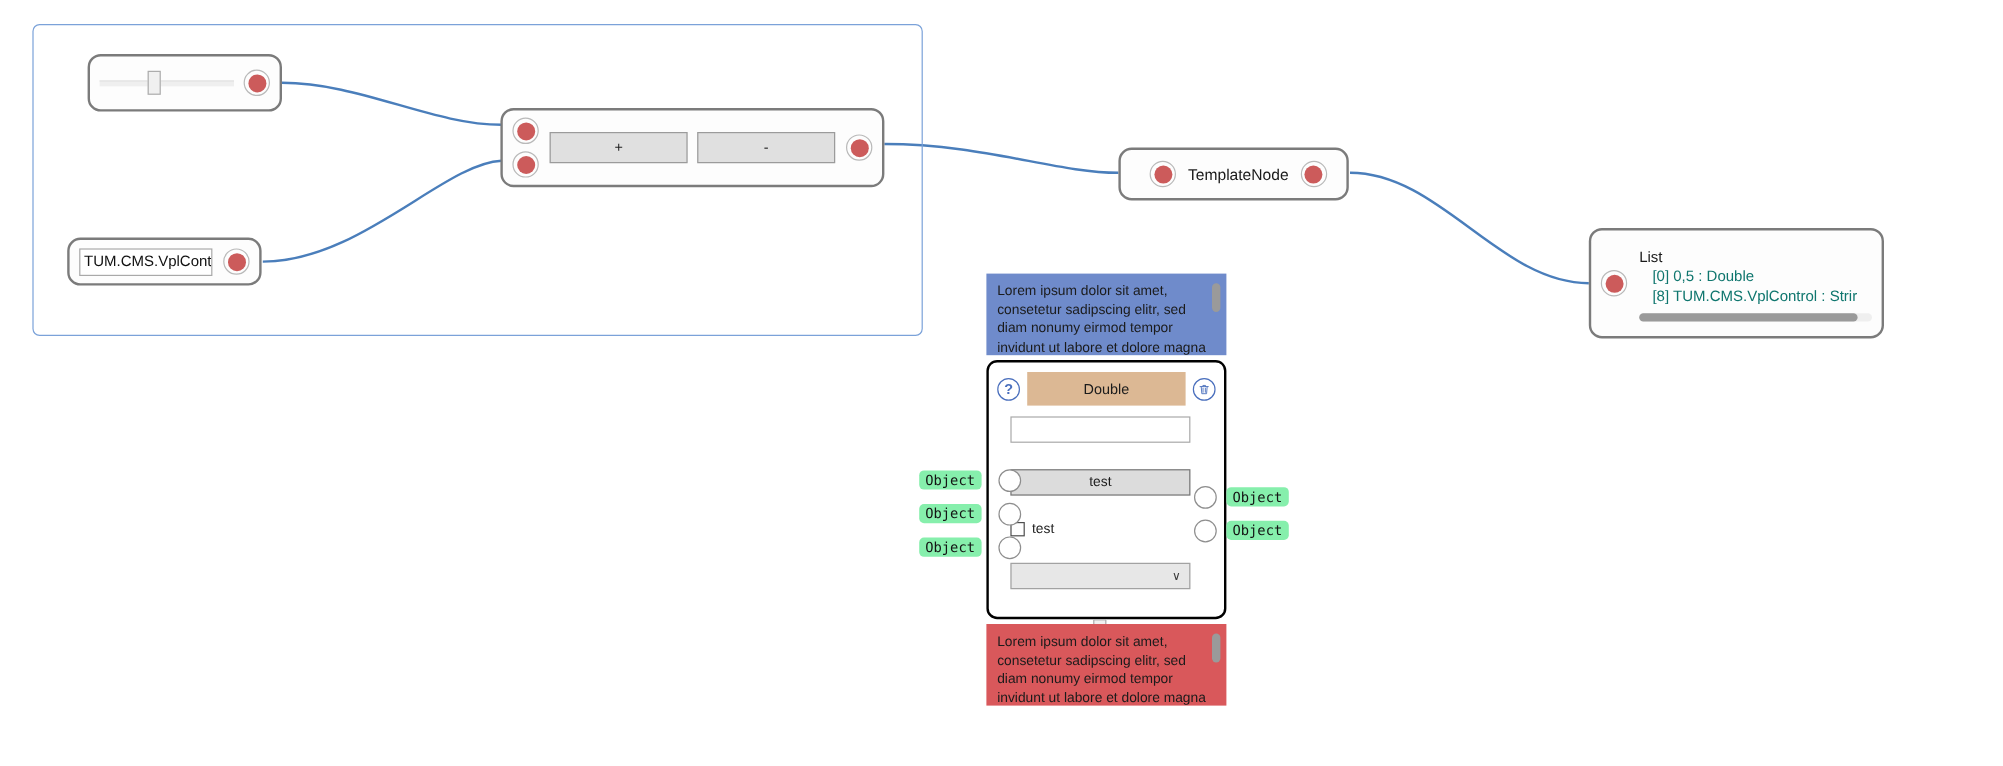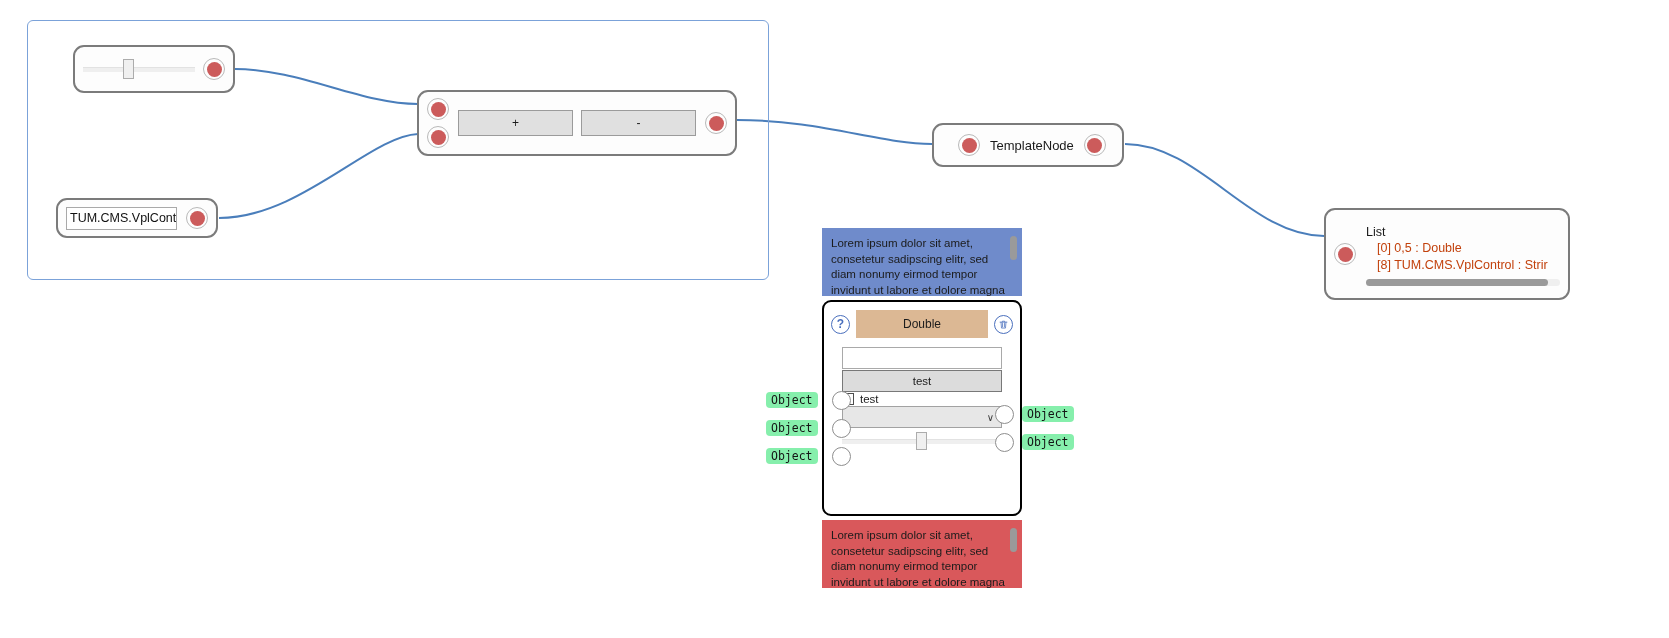--- a/index.html
+++ b/index.html
@@ -76,26 +76,26 @@
     display:flex;align-items:center;padding:0 3px;
     font-size:12.5px;color:#111;white-space:nowrap;overflow:hidden;
   }
 
   
   #node-template{left:932px;top:123px;width:192px;height:44px;padding:0 24px;gap:10px;justify-content:flex-start;}
   #node-template .label{font-size:13px;color:#1a1a1a;flex:1 1 auto;}
 
   
   #node-list{
-    left:1324px;top:208px;width:246px;height:92px;
+    left:1324px;top:190px;width:246px;height:92px;
     padding:0 8px;gap:10px;align-items:center;
   }
   #node-list .list-body{flex:1 1 auto;display:flex;flex-direction:column;padding-top:2px;}
   #node-list .list-title{font-size:12.5px;color:#1a1a1a;line-height:16px;}
-  #node-list .list-item{font-size:12.5px;color:#c2410c;line-height:17px;padding-left:11px;white-space:nowrap;}
+  #node-list .list-item{font-size:12.5px;color:#0f766e;line-height:17px;padding-left:11px;white-space:nowrap;}
   #node-list .hscroll{margin-top:5px;height:7px;background:#efefef;border-radius:4px;position:relative;}
   #node-list .hscroll .thumb{position:absolute;left:0;top:0;height:7px;width:94%;background:#9a9a9a;border-radius:4px;}
 
   
   .tip{
     position:absolute;width:200px;padding:8px 9px 9px 9px;
     font-size:11.5px;line-height:15.5px;color:#1b1b1b;box-sizing:border-box;
   }
   .tip .vthumb{
     position:absolute;right:5px;top:8px;width:7px;height:24px;
@@ -116,21 +116,21 @@
     border:1.4px solid #4a6fbd;box-sizing:border-box;
     display:flex;align-items:center;justify-content:center;
     color:#4a6fbd;flex:0 0 auto;background:#fff;
   }
   .icon-btn .q{font-size:12px;font-weight:bold;line-height:1;}
   .caption-bar{
     flex:1 1 auto;height:28px;background:#dcb894;
     display:flex;align-items:center;justify-content:center;
     font-size:12px;color:#1c1c1c;
   }
-  .form-body{padding:9px 18px 0 18px;display:flex;flex-direction:column;gap:1px;}
+  .form-body{padding:9px 28px 0 18px;display:flex;flex-direction:column;gap:22px;}
   .f-textbox{height:22px;background:#fff;border:1px solid #a9a9a9;box-sizing:border-box;}
   .f-button{
     height:22px;background:#dcdcdc;border:1px solid #787878;box-sizing:border-box;
     display:flex;align-items:center;justify-content:center;font-size:11.5px;color:#1c1c1c;
   }
   .f-check{display:flex;align-items:center;gap:6px;font-size:11.5px;color:#1c1c1c;}
   .f-check .box{width:12px;height:12px;border:1px solid #4d4d4d;background:#fff;box-sizing:border-box;}
   .f-combo{
     height:22px;background:#e7e7e7;border:1px solid #a2a2a2;box-sizing:border-box;
     display:flex;align-items:center;justify-content:flex-end;padding-right:7px;

